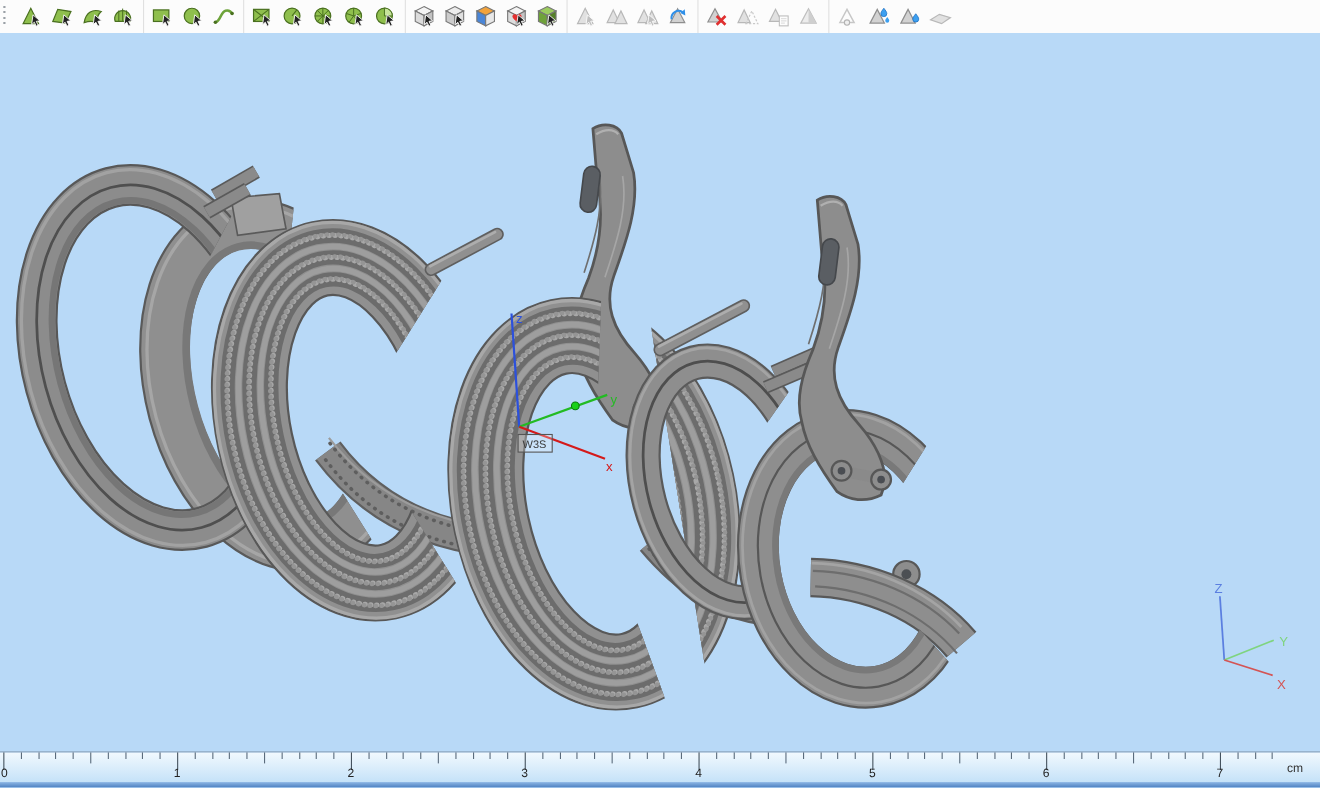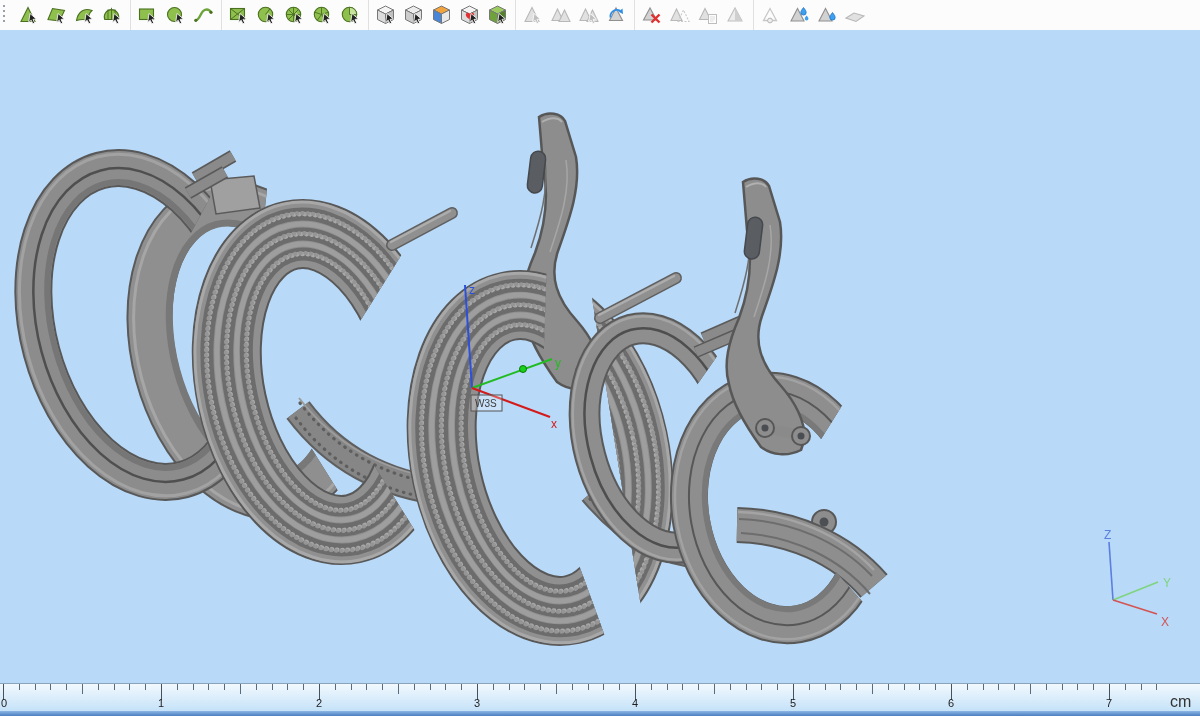--- a/index.html
+++ b/index.html
@@ -28,21 +28,21 @@
   
   .ruler{position:absolute;top:683px;left:0;width:1200px;height:28px;
     background:linear-gradient(to bottom,#f2f9fe,#c3e1f8);
     border-top:1px solid #8ba3bb;}
   .tick{position:absolute;top:0;width:1px;background:#5a6b7c;}
   .tick.minor{height:6px;}
   .tick.medium{height:10px;}
   .tick.major{height:16px;background:#45535f;}
   .tick-label{position:absolute;top:13px;font-size:11px;color:#222;transform:translateX(-50%);}
   .tick-label.first{transform:none;}
-  .ruler-unit{position:absolute;top:9px;left:1170px;font-size:16px;color:#333;}
+  .ruler-unit{position:absolute;top:9px;left:1170px;font-size:11px;color:#333;}
   .bottom-strip{position:absolute;top:711px;left:0;width:1200px;height:5px;
     background:linear-gradient(to bottom,#8cb6e5,#4c7fc0);}
 </style>
 </head>
 <body>
 
 <div class="app">
 
   <div class="toolbar">
     <div class="tb-grip"></div>

